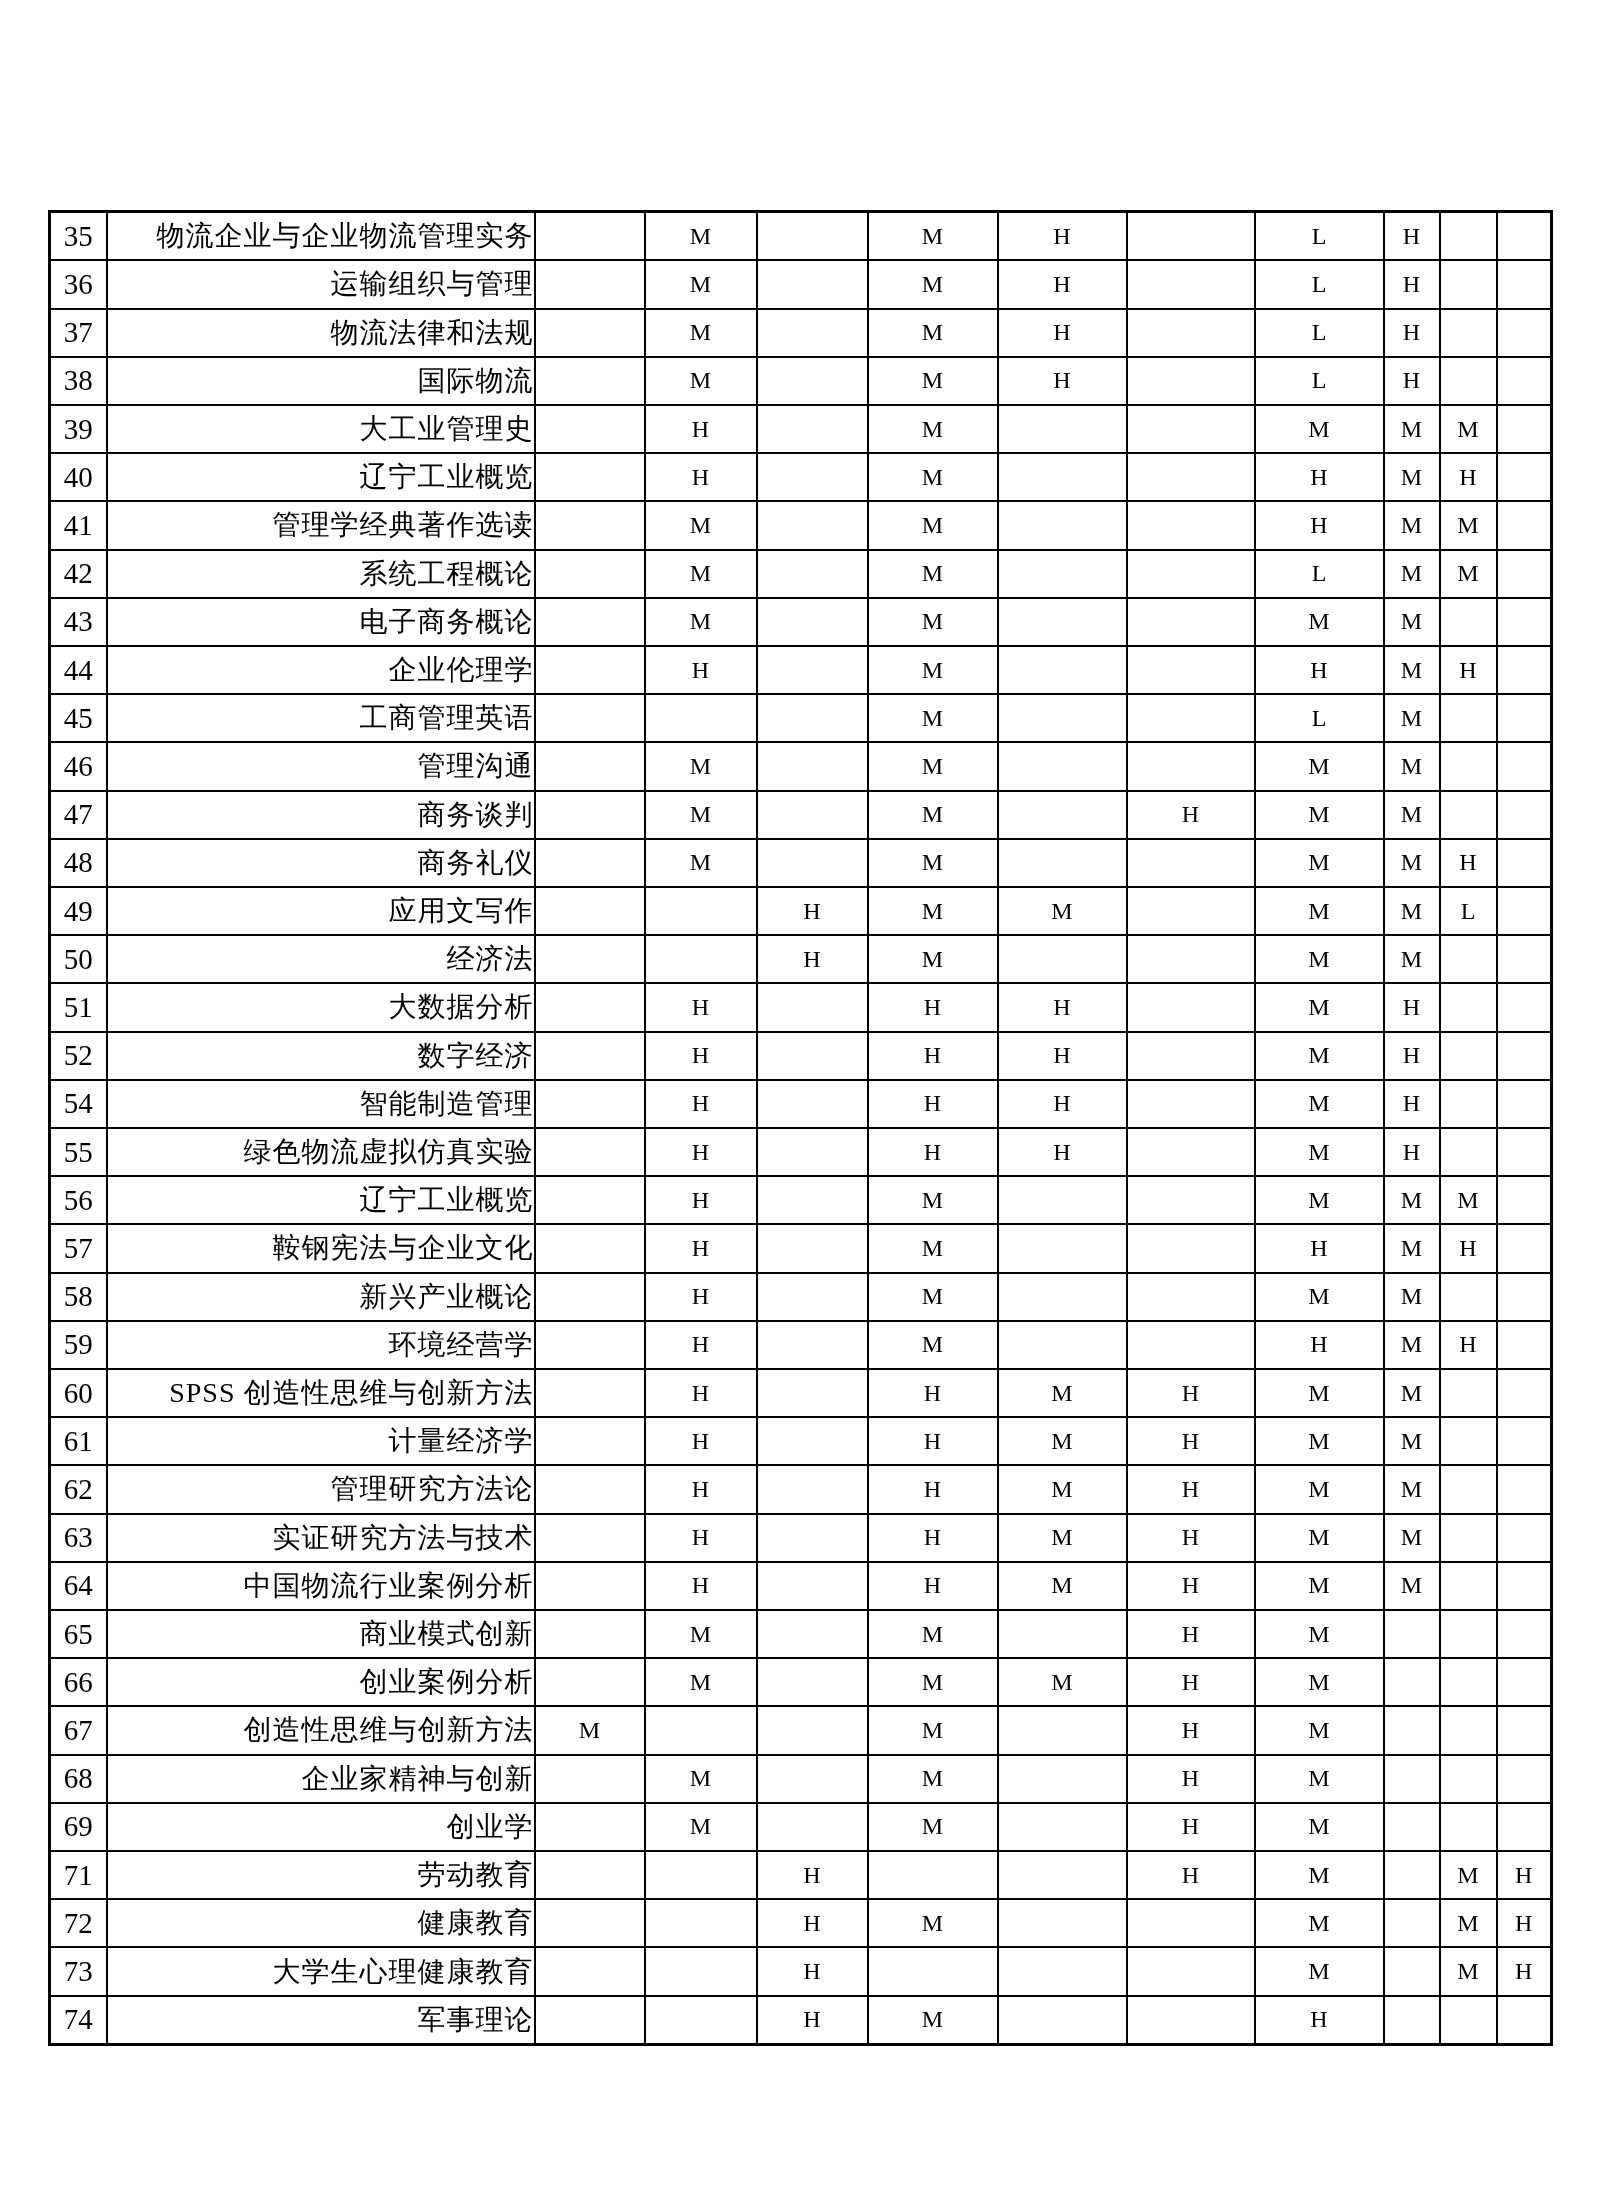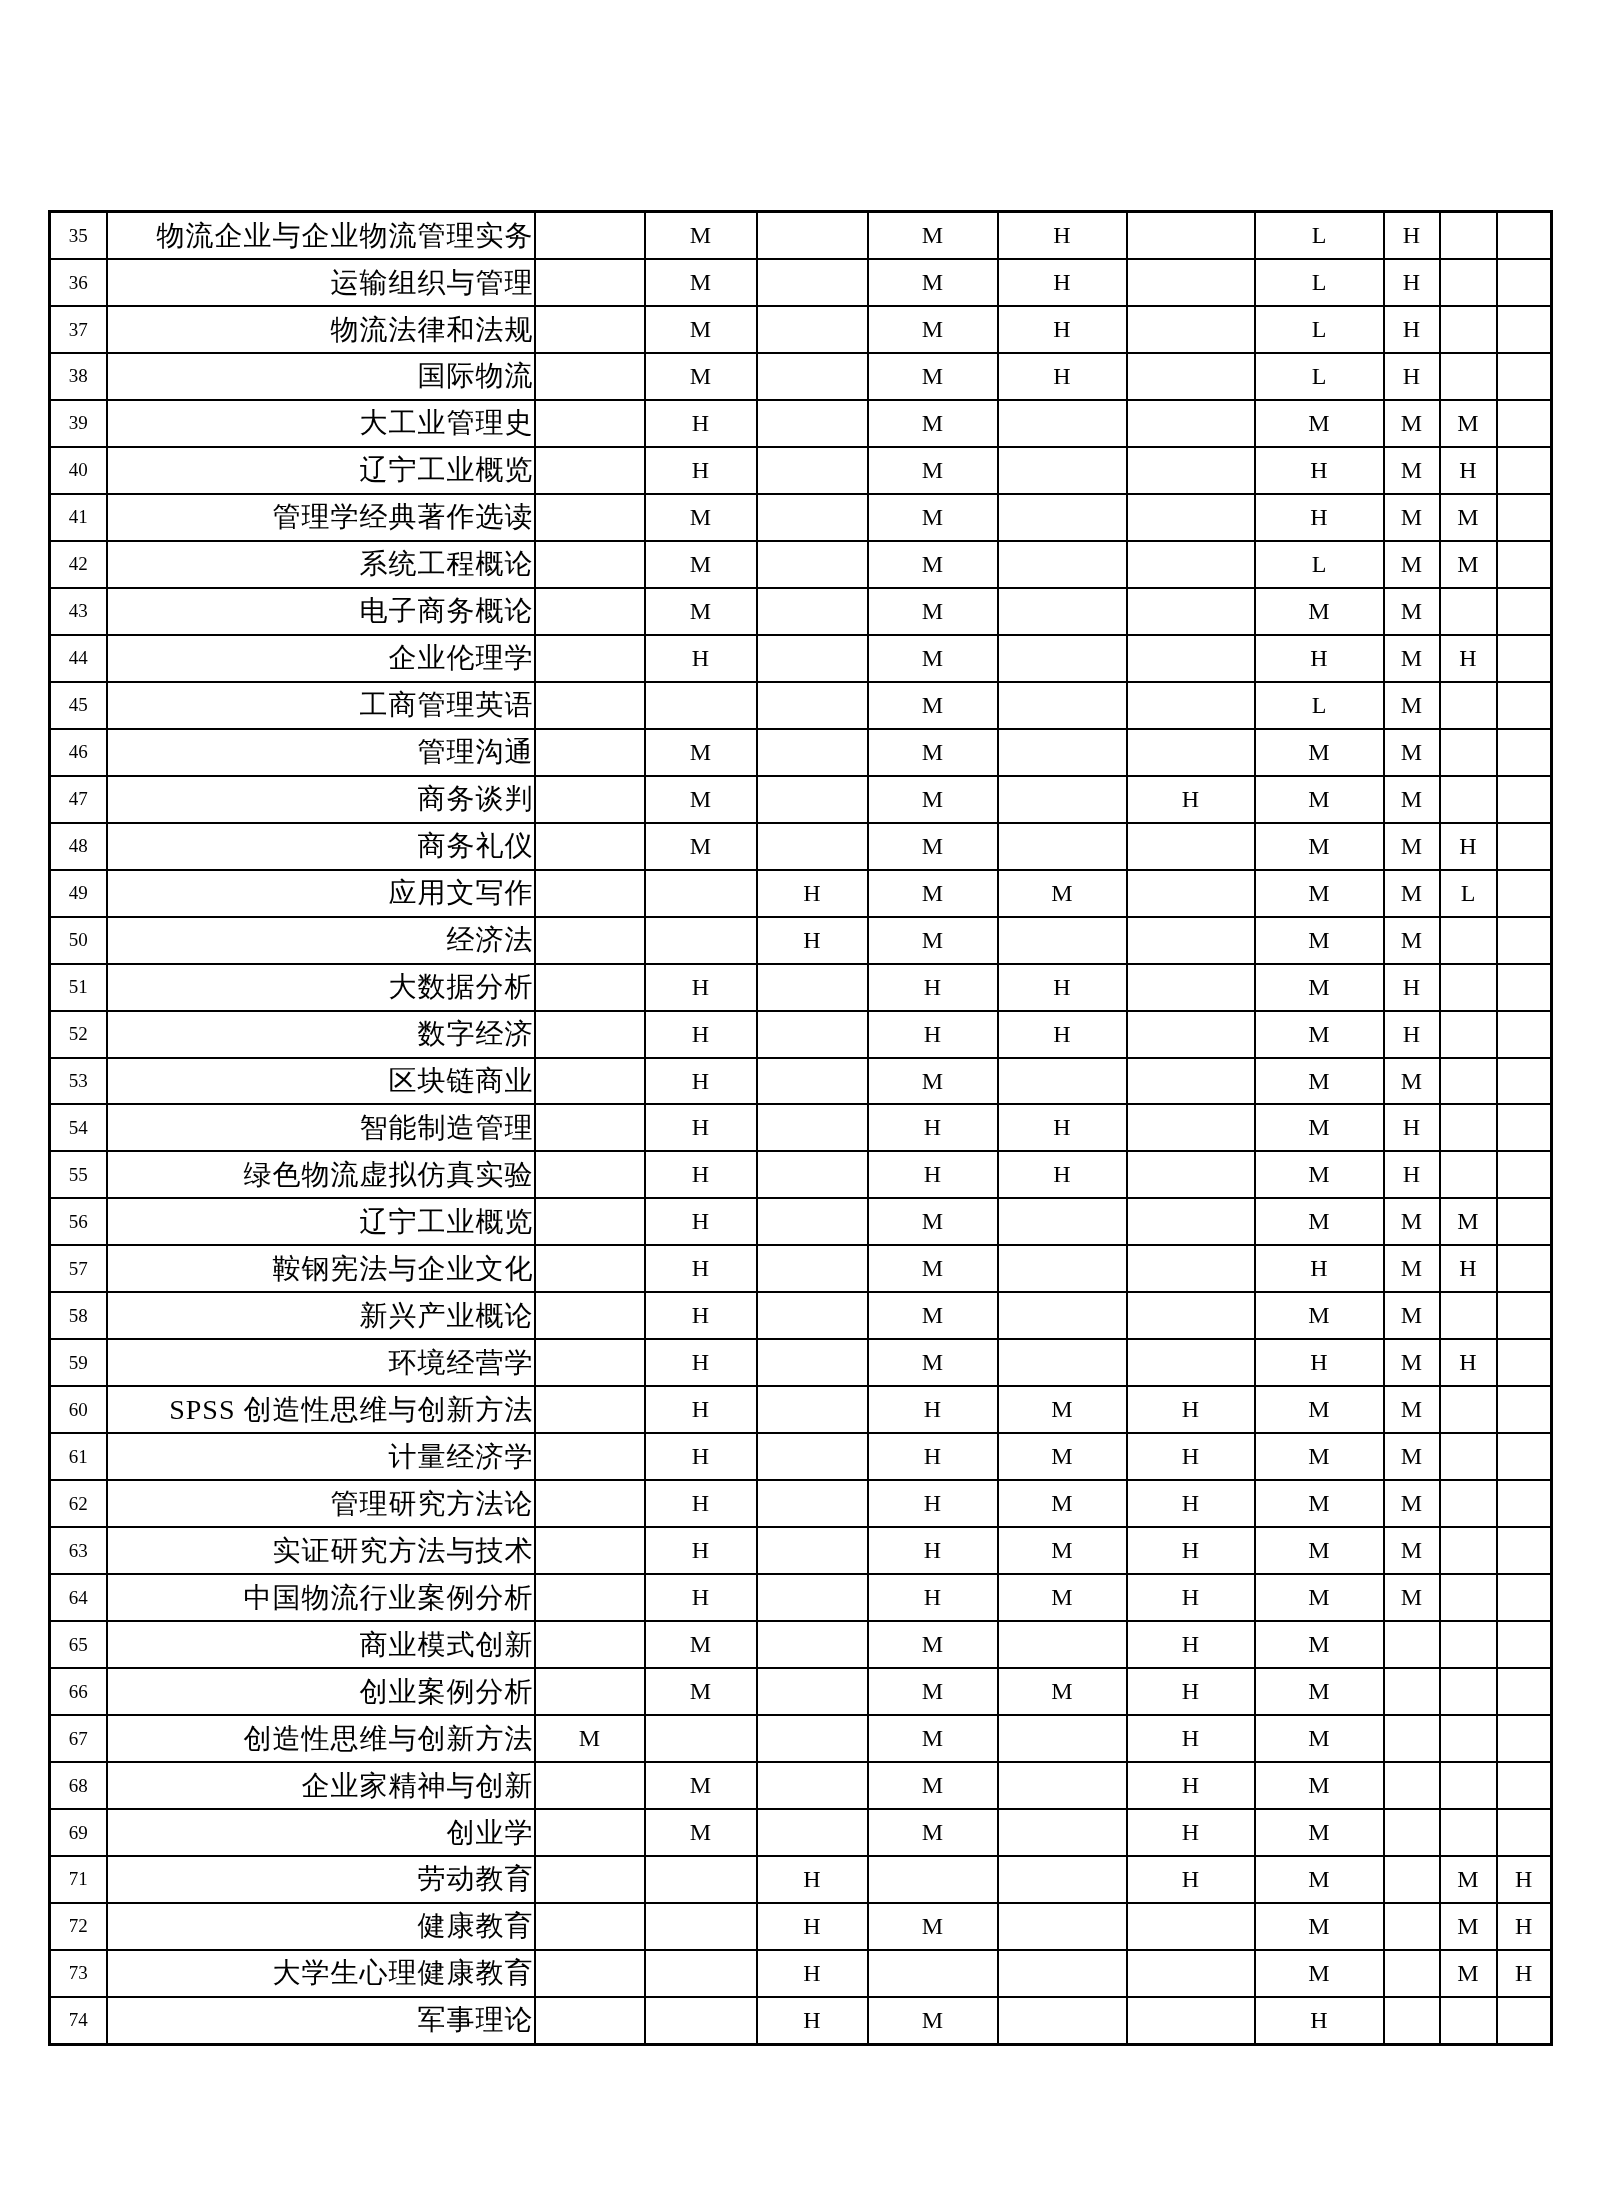--- a/index.html
+++ b/index.html
@@ -27,21 +27,21 @@
   }
   table.course-matrix td {
     border: 2px solid #000000;
     vertical-align: middle;
     padding: 0;
     overflow: hidden;
     white-space: nowrap;
   }
   td.num {
     text-align: center;
-    font-size: 19px;
+    font-size: 29px;
   }
   td.name {
     text-align: right;
     padding-left: 16px;
     font-size: 28px;
     letter-spacing: 1px;
   }
   td.val {
     text-align: center;
     font-size: 24px;
@@ -312,34 +312,20 @@
     <td class="val"></td>
     <td class="val">H</td>
     <td class="val">H</td>
     <td class="val"></td>
     <td class="val">M</td>
     <td class="val">H</td>
     <td class="val"></td>
     <td class="val"></td>
   </tr>
       <tr>
-    <td class="num">53</td>
-    <td class="name">区块链商业</td>
-    <td class="val"></td>
-    <td class="val">H</td>
-    <td class="val"></td>
-    <td class="val">M</td>
-    <td class="val"></td>
-    <td class="val"></td>
-    <td class="val">M</td>
-    <td class="val">M</td>
-    <td class="val"></td>
-    <td class="val"></td>
-  </tr>
-      <tr>
     <td class="num">54</td>
     <td class="name">智能制造管理</td>
     <td class="val"></td>
     <td class="val">H</td>
     <td class="val"></td>
     <td class="val">H</td>
     <td class="val">H</td>
     <td class="val"></td>
     <td class="val">M</td>
     <td class="val">H</td>

